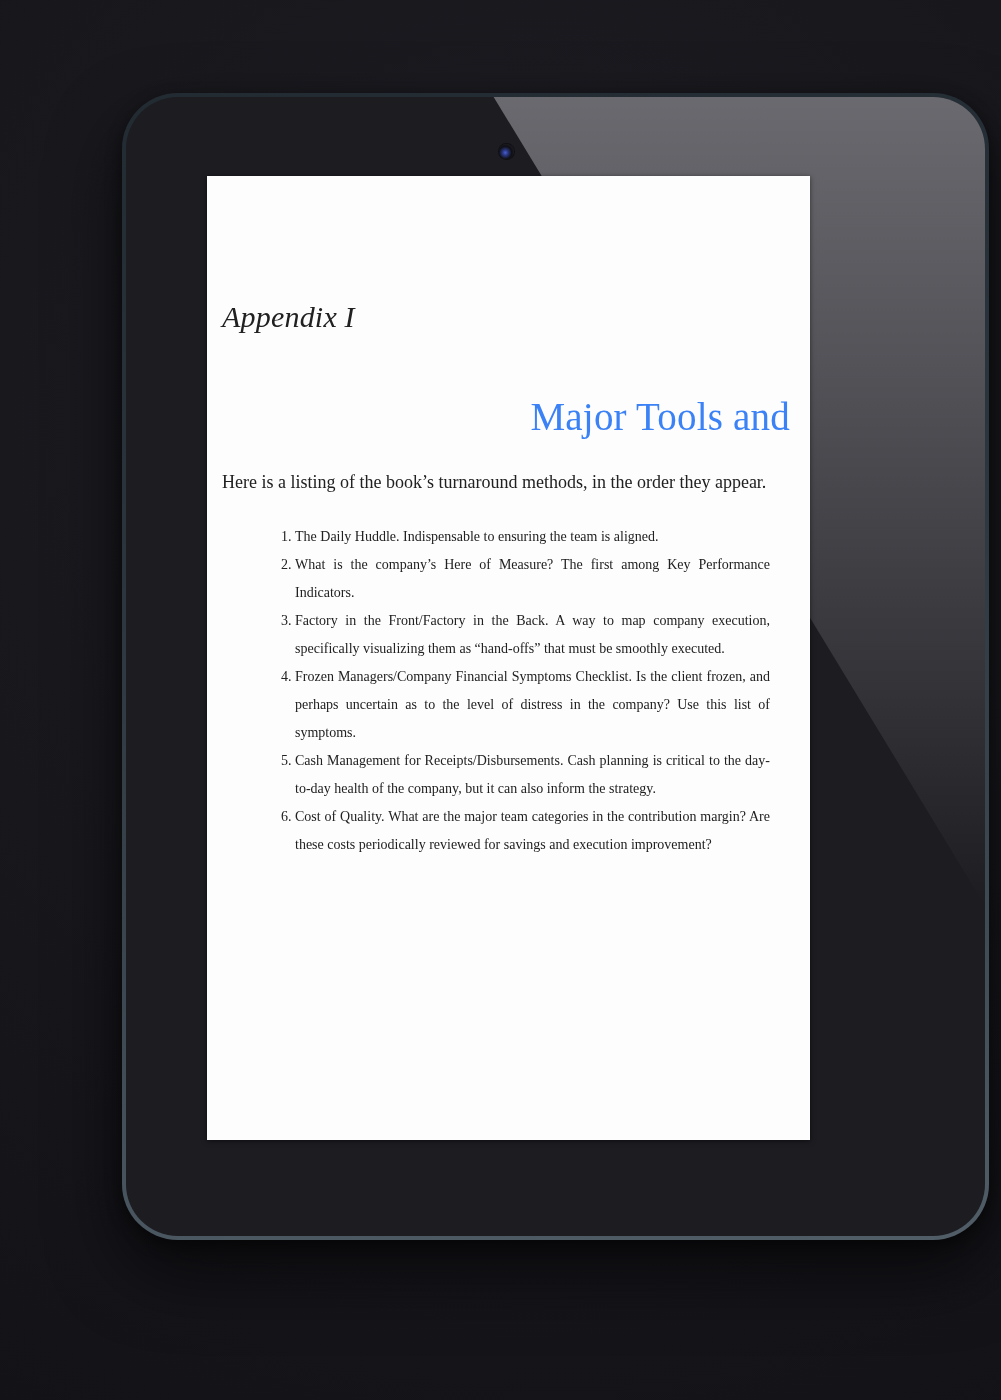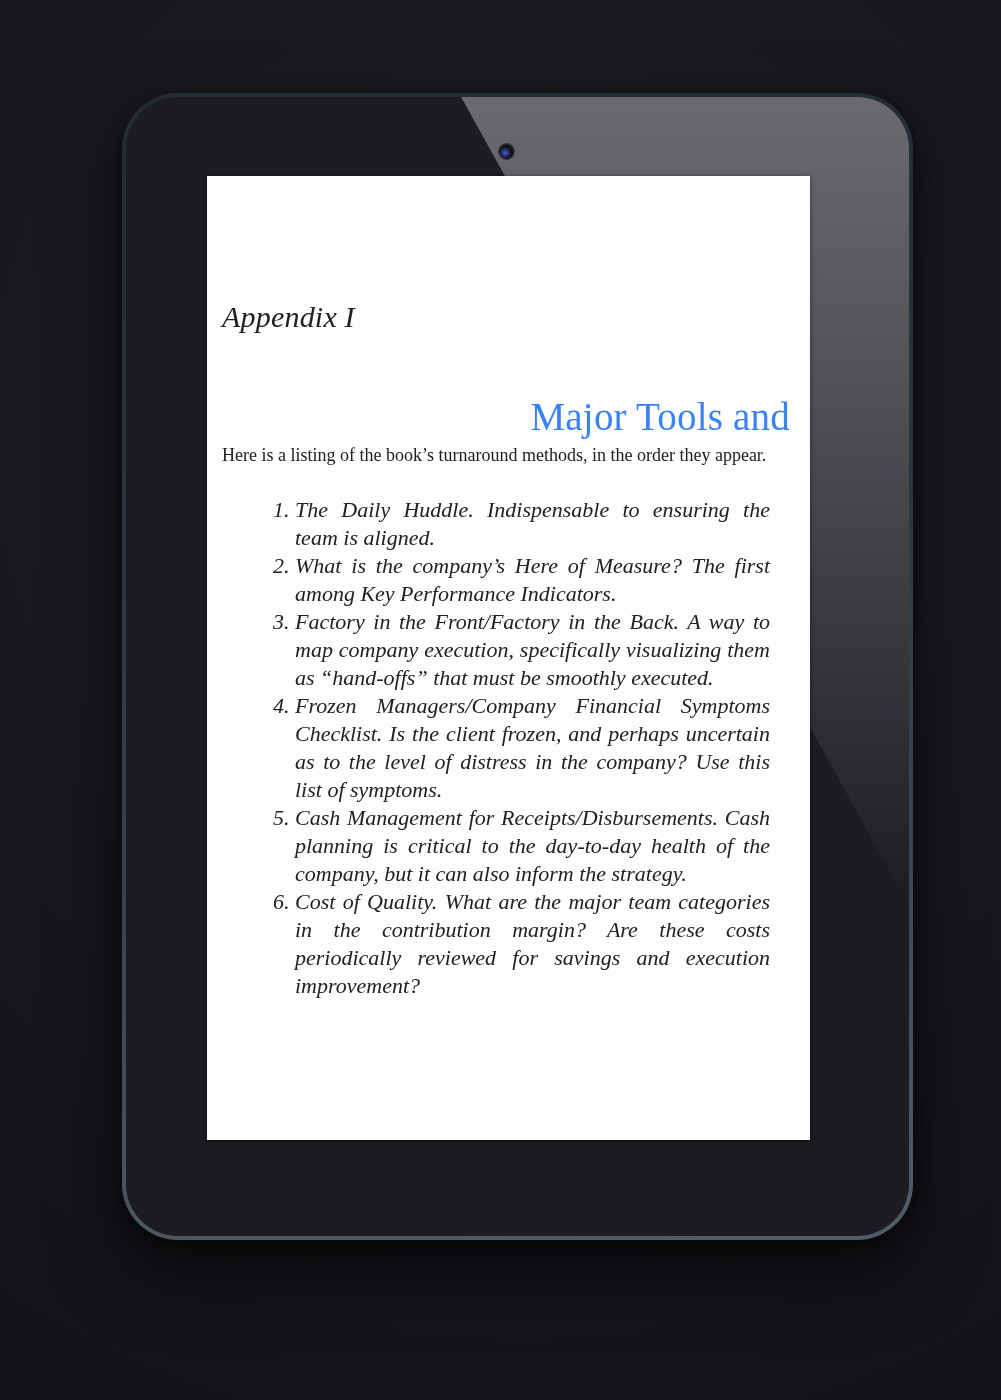--- a/index.html
+++ b/index.html
@@ -14,21 +14,21 @@
     width: 1001px;
     height: 1400px;
     background: radial-gradient(130% 95% at 52% 30%, #1d1d23 0%, #17171c 48%, #101015 100%);
     overflow: hidden;
   }
   
   .device {
     position: absolute;
     left: 122px;
     top: 93px;
-    width: 791px;
+    width: 867px;
     height: 1147px;
     border-radius: 56px;
     padding: 4px;
     background: linear-gradient(172deg, #222b32 0%, #2b353d 38%, #3c4852 72%, #515e68 100%);
     box-shadow: 0 32px 70px rgba(0,0,0,0.55), 0 6px 16px rgba(0,0,0,0.45);
   }
   .glass {
     position: relative;
     width: 100%;
     height: 100%;
@@ -76,31 +76,31 @@
   }
   .title {
     margin-top: 57px;
     font-size: 39px;
     line-height: 47px;
     text-align: right;
     letter-spacing: 0.2px;
     color: #3b82f6;
   }
   .intro {
+    margin-top: 27px;
     font-size: 18px;
     line-height: 30px;
     text-align: justify;
   }
   .tools {
     margin: 26px 20px 0 0;
     padding-left: 73px;
-    font-size: 22px;
+    font-size: 14px;
     line-height: 28px;
     list-style: decimal outside;
-    font-style: italic;
   }
   .tools li {
     text-align: justify;
   }
 </style>
 </head>
 <body>
 
 <div class="stage">
   <div class="device">

